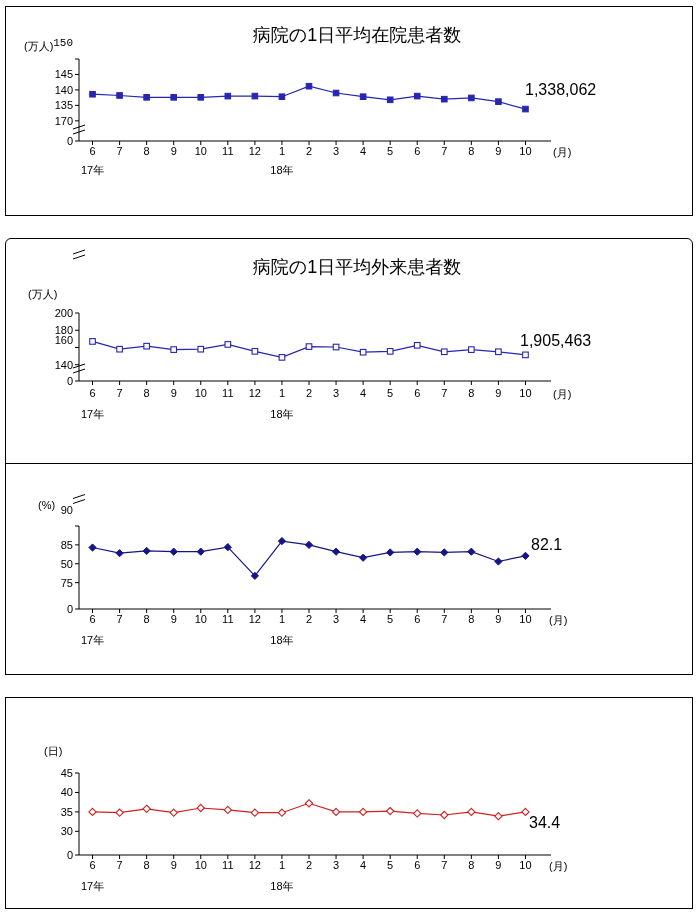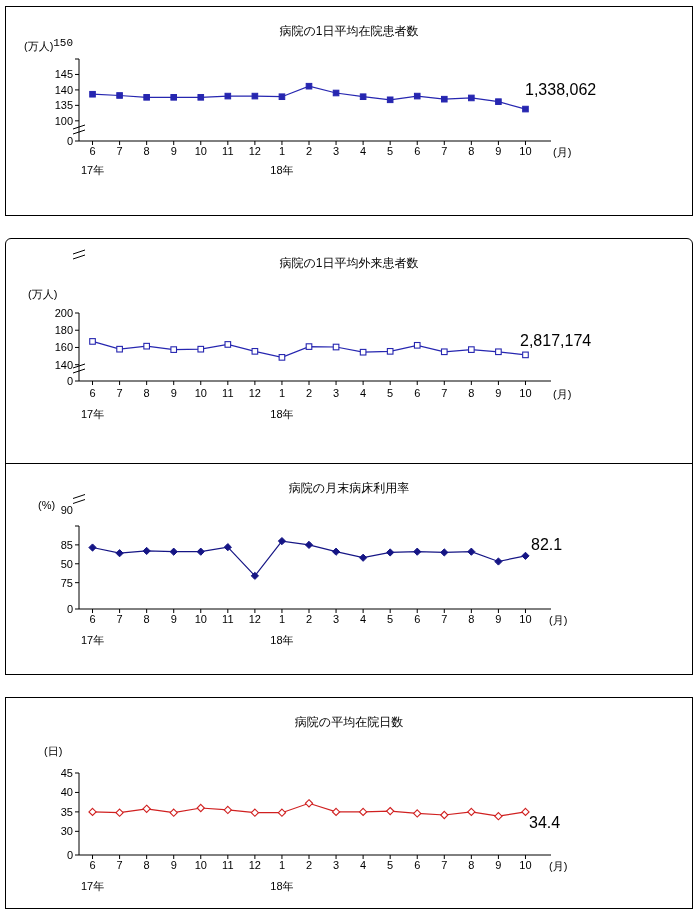--- a/index.html
+++ b/index.html
@@ -24,23 +24,23 @@
   }
   #panel-0 { top: 6px;   height: 210px; }
   #panel-1 { top: 238px; height: 237px; border-radius: 6px; }
   #panel-2 { top: 463px; height: 212px; }
   #panel-3 { top: 697px; height: 212px; }
 
   .chart-title {
     position: absolute;
     width: 100%;
     text-align: center;
-    font-size: 12px;
+    font-size: 18px;
     top: 16px;
-    left: 0;
+    left: 8px;
   }
   .unit-label {
     position: absolute;
     font-size: 11px;
   }
   .axis-unit-x {
     position: absolute;
     font-size: 11px;
   }
   .plot {
@@ -74,21 +74,21 @@
   }
   svg { display: block; }
 </style>
 </head>
 <body>
 
 <div class="panel" id="panel-0">
     <div class="chart-title">病院の1日平均在院患者数</div>
     <div class="unit-label" style="left: 18px; top: 32px;">(万人)</div>
     <div class="axis-unit-x" style="left: 547px; top: 138px;">(月)</div>
-    <div class="ytick" style="left: 37px; top: 113.818px;">100</div>
+    <div class="ytick" style="left: 37px; top: 113.818px;">170</div>
     <div class="ytick" style="left: 37px; top: 98.3636px;">135</div>
     <div class="ytick" style="left: 37px; top: 82.9091px;">140</div>
     <div class="ytick" style="left: 37px; top: 67.4545px;">145</div>
     <div class="ytick" style="left: 37px; top: 36px; font-family: Liberation Mono, monospace;">150</div>
     <div class="ytick" style="left: 37px; top: 134px;">0</div>
     <div class="xtick" style="left: 86.5294px; top: 138px;">6</div>
     <div class="xtick" style="left: 113.588px; top: 138px;">7</div>
     <div class="xtick" style="left: 140.647px; top: 138px;">8</div>
     <div class="xtick" style="left: 167.706px; top: 138px;">9</div>
     <div class="xtick" style="left: 194.765px; top: 138px;">10</div>
@@ -153,21 +153,21 @@
       <rect x="462.5529411764706" y="88.14545454545453" width="5.6" height="5.6" fill="#2626b0" stroke="#2626b0"></rect>
       <rect x="489.61176470588236" y="91.85454545454549" width="5.6" height="5.6" fill="#2626b0" stroke="#2626b0"></rect>
       <rect x="516.6705882352942" y="99.27272727272724" width="5.6" height="5.6" fill="#2626b0" stroke="#2626b0"></rect>
     </svg>
   </div>
 <div class="panel" id="panel-1">
     <div class="chart-title">病院の1日平均外来患者数</div>
     <div class="unit-label" style="left: 22px; top: 48px;">(万人)</div>
     <div class="axis-unit-x" style="left: 547px; top: 148px;">(月)</div>
     <div class="ytick" style="left: 37px; top: 125.692px;">140</div>
-    <div class="ytick" style="left: 37px; top: 108px;">160</div>
+    <div class="ytick" style="left: 37px; top: 101px;">160</div>
     <div class="ytick" style="left: 37px; top: 91.2308px;">180</div>
     <div class="ytick" style="left: 37px; top: 74px;">200</div>
     <div class="ytick" style="left: 37px; top: 142px;">0</div>
     <div class="xtick" style="left: 86.5294px; top: 148px;">6</div>
     <div class="xtick" style="left: 113.588px; top: 148px;">7</div>
     <div class="xtick" style="left: 140.647px; top: 148px;">8</div>
     <div class="xtick" style="left: 167.706px; top: 148px;">9</div>
     <div class="xtick" style="left: 194.765px; top: 148px;">10</div>
     <div class="xtick" style="left: 221.824px; top: 148px;">11</div>
     <div class="xtick" style="left: 248.882px; top: 148px;">12</div>
@@ -176,21 +176,21 @@
     <div class="xtick" style="left: 330.059px; top: 148px;">3</div>
     <div class="xtick" style="left: 357.118px; top: 148px;">4</div>
     <div class="xtick" style="left: 384.176px; top: 148px;">5</div>
     <div class="xtick" style="left: 411.235px; top: 148px;">6</div>
     <div class="xtick" style="left: 438.294px; top: 148px;">7</div>
     <div class="xtick" style="left: 465.353px; top: 148px;">8</div>
     <div class="xtick" style="left: 492.412px; top: 148px;">9</div>
     <div class="xtick" style="left: 519.471px; top: 148px;">10</div>
     <div class="yearlabel" style="left: 86.5294px; top: 168px;">17年</div>
     <div class="yearlabel" style="left: 275.941px; top: 168px;">18年</div>
-    <div class="endvalue" style="left: 514px; top: 93px;">2,817,174</div>
+    <div class="endvalue" style="left: 514px; top: 93px;">1,905,463</div>
     <svg class="plot" width="600" height="203" style="left: 0px; top: 0px;">
       <path d="M73,74 L73,142" stroke="#000" fill="none" stroke-width="1"></path>
       <line x1="69" x2="73" y1="125.69230769230768" y2="125.69230769230768" stroke="#000"></line>
       <line x1="69" x2="73" y1="108.46153846153845" y2="108.46153846153845" stroke="#000"></line>
       <line x1="69" x2="73" y1="91.23076923076923" y2="91.23076923076923" stroke="#000"></line>
       <line x1="69" x2="73" y1="74" y2="74" stroke="#000"></line>
       <line x1="69" x2="73" y1="142" y2="142" stroke="#000"></line>
       <line x1="67" x2="79" y1="15" y2="11" stroke="#000"></line>
       <line x1="67" x2="79" y1="20" y2="16" stroke="#000"></line>
       <line x1="73" x2="545" y1="142" y2="142" stroke="#000"></line>
@@ -225,21 +225,20 @@
       <rect x="354.3176470588235" y="110.39999999999999" width="5.6" height="5.6" fill="#ffffff" stroke="#2626b0" stroke-width="1.1"></rect>
       <rect x="381.3764705882353" y="109.53846153846156" width="5.6" height="5.6" fill="#ffffff" stroke="#2626b0" stroke-width="1.1"></rect>
       <rect x="408.43529411764706" y="103.50769230769232" width="5.6" height="5.6" fill="#ffffff" stroke="#2626b0" stroke-width="1.1"></rect>
       <rect x="435.49411764705883" y="109.96923076923078" width="5.6" height="5.6" fill="#ffffff" stroke="#2626b0" stroke-width="1.1"></rect>
       <rect x="462.5529411764706" y="107.81538461538464" width="5.6" height="5.6" fill="#ffffff" stroke="#2626b0" stroke-width="1.1"></rect>
       <rect x="489.61176470588236" y="109.96923076923078" width="5.6" height="5.6" fill="#ffffff" stroke="#2626b0" stroke-width="1.1"></rect>
       <rect x="516.6705882352942" y="113.07076923076922" width="5.6" height="5.6" fill="#ffffff" stroke="#2626b0" stroke-width="1.1"></rect>
     </svg>
   </div>
 <div class="panel" id="panel-2">
-    <div class="chart-title">病院の月末病床利用率</div>
     <div class="unit-label" style="left: 32px; top: 35px;">(%)</div>
     <div class="axis-unit-x" style="left: 543px; top: 149px;">(月)</div>
     <div class="ytick" style="left: 37px; top: 118.667px;">75</div>
     <div class="ytick" style="left: 37px; top: 99.7778px;">50</div>
     <div class="ytick" style="left: 37px; top: 80.8889px;">85</div>
     <div class="ytick" style="left: 37px; top: 46px;">90</div>
     <div class="ytick" style="left: 37px; top: 145px;">0</div>
     <div class="xtick" style="left: 86.5294px; top: 149px;">6</div>
     <div class="xtick" style="left: 113.588px; top: 149px;">7</div>
     <div class="xtick" style="left: 140.647px; top: 149px;">8</div>
@@ -301,21 +300,20 @@
       <polygon points="357.11764705882354,90.13333333333335 360.71764705882356,93.73333333333335 357.11764705882354,97.33333333333334 353.5176470588235,93.73333333333335" fill="#151585" stroke="#151585"></polygon>
       <polygon points="384.1764705882353,84.84444444444446 387.7764705882353,88.44444444444446 384.1764705882353,92.04444444444445 380.5764705882353,88.44444444444446" fill="#151585" stroke="#151585"></polygon>
       <polygon points="411.2352941176471,84.08888888888887 414.8352941176471,87.68888888888887 411.2352941176471,91.28888888888886 407.63529411764705,87.68888888888887" fill="#151585" stroke="#151585"></polygon>
       <polygon points="438.29411764705884,84.84444444444446 441.89411764705886,88.44444444444446 438.29411764705884,92.04444444444445 434.6941176470588,88.44444444444446" fill="#151585" stroke="#151585"></polygon>
       <polygon points="465.3529411764706,84.08888888888887 468.95294117647063,87.68888888888887 465.3529411764706,91.28888888888886 461.7529411764706,87.68888888888887" fill="#151585" stroke="#151585"></polygon>
       <polygon points="492.4117647058824,93.91111111111118 496.0117647058824,97.51111111111118 492.4117647058824,101.11111111111117 488.81176470588235,97.51111111111118" fill="#151585" stroke="#151585"></polygon>
       <polygon points="519.4705882352941,88.24444444444444 523.0705882352942,91.84444444444443 519.4705882352941,95.44444444444443 515.8705882352941,91.84444444444443" fill="#151585" stroke="#151585"></polygon>
     </svg>
   </div>
 <div class="panel" id="panel-3">
-    <div class="chart-title">病院の平均在院日数</div>
     <div class="unit-label" style="left: 38px; top: 46px;">(日)</div>
     <div class="axis-unit-x" style="left: 543px; top: 161px;">(月)</div>
     <div class="ytick" style="left: 37px; top: 133.333px;">30</div>
     <div class="ytick" style="left: 37px; top: 113.889px;">35</div>
     <div class="ytick" style="left: 37px; top: 94.4444px;">40</div>
     <div class="ytick" style="left: 37px; top: 75px;">45</div>
     <div class="ytick" style="left: 37px; top: 157px;">0</div>
     <div class="xtick" style="left: 86.5294px; top: 161px;">6</div>
     <div class="xtick" style="left: 113.588px; top: 161px;">7</div>
     <div class="xtick" style="left: 140.647px; top: 161px;">8</div>

